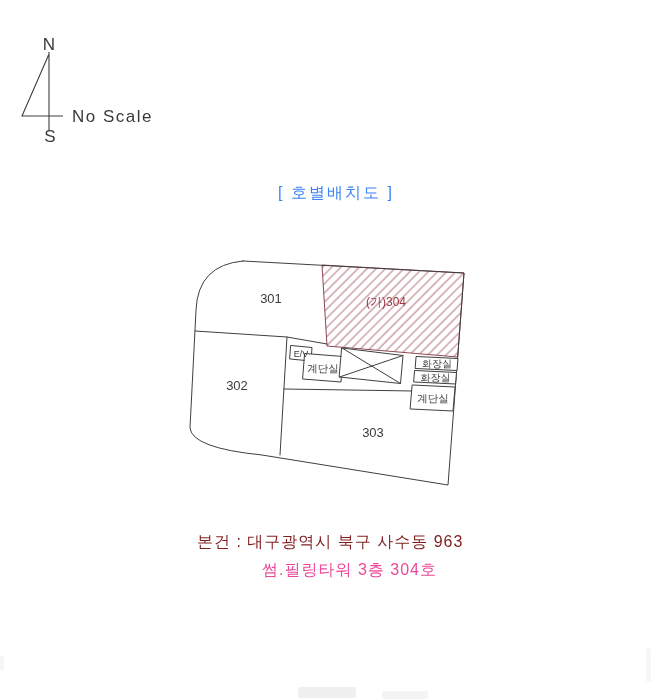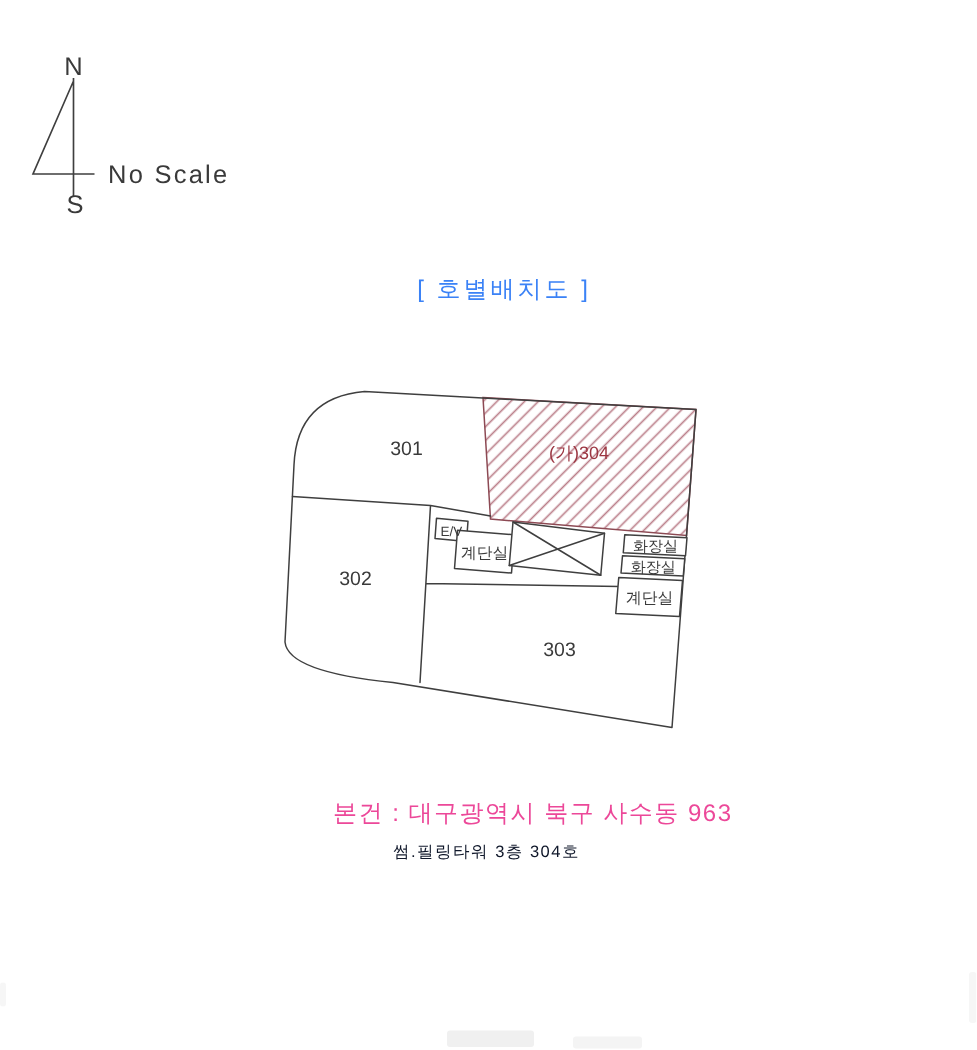--- a/index.html
+++ b/index.html
@@ -10,26 +10,26 @@
     overflow:hidden;
     font-family:"Liberation Sans","DejaVu Sans",sans-serif;
   }
   svg{position:absolute;left:0;top:0;}
   .svg-text{font-family:"Liberation Sans","DejaVu Sans",sans-serif;}
   .doc-title{
     position:absolute;top:183px;left:336px;transform:translateX(-50%);
     font-size:16px;letter-spacing:2px;color:#3b82f6;white-space:nowrap;
   }
   .footer-line1{
-    position:absolute;top:532px;left:222px;
-    font-size:16px;letter-spacing:1px;color:#ec4899;white-space:nowrap;
+    position:absolute;top:532px;left:197px;
+    font-size:16px;letter-spacing:1px;color:#7f1d1d;white-space:nowrap;
   }
   .footer-line2{
     position:absolute;top:560px;left:262px;
-    font-size:11px;letter-spacing:1px;color:#0f172a;white-space:nowrap;
+    font-size:16px;letter-spacing:1px;color:#ec4899;white-space:nowrap;
   }
   .scan-artifact{position:absolute;background:#f0f0f0;border-radius:2px;}
   .artifact-a{left:298px;top:687px;width:58px;height:11px;}
   .artifact-b{left:382px;top:691px;width:46px;height:8px;opacity:.7;}
   .artifact-c{left:0;top:655px;width:4px;height:16px;opacity:.6;}
   .artifact-d{left:646px;top:648px;width:5px;height:34px;opacity:.6;}
 </style>
 </head>
 <body>
 

